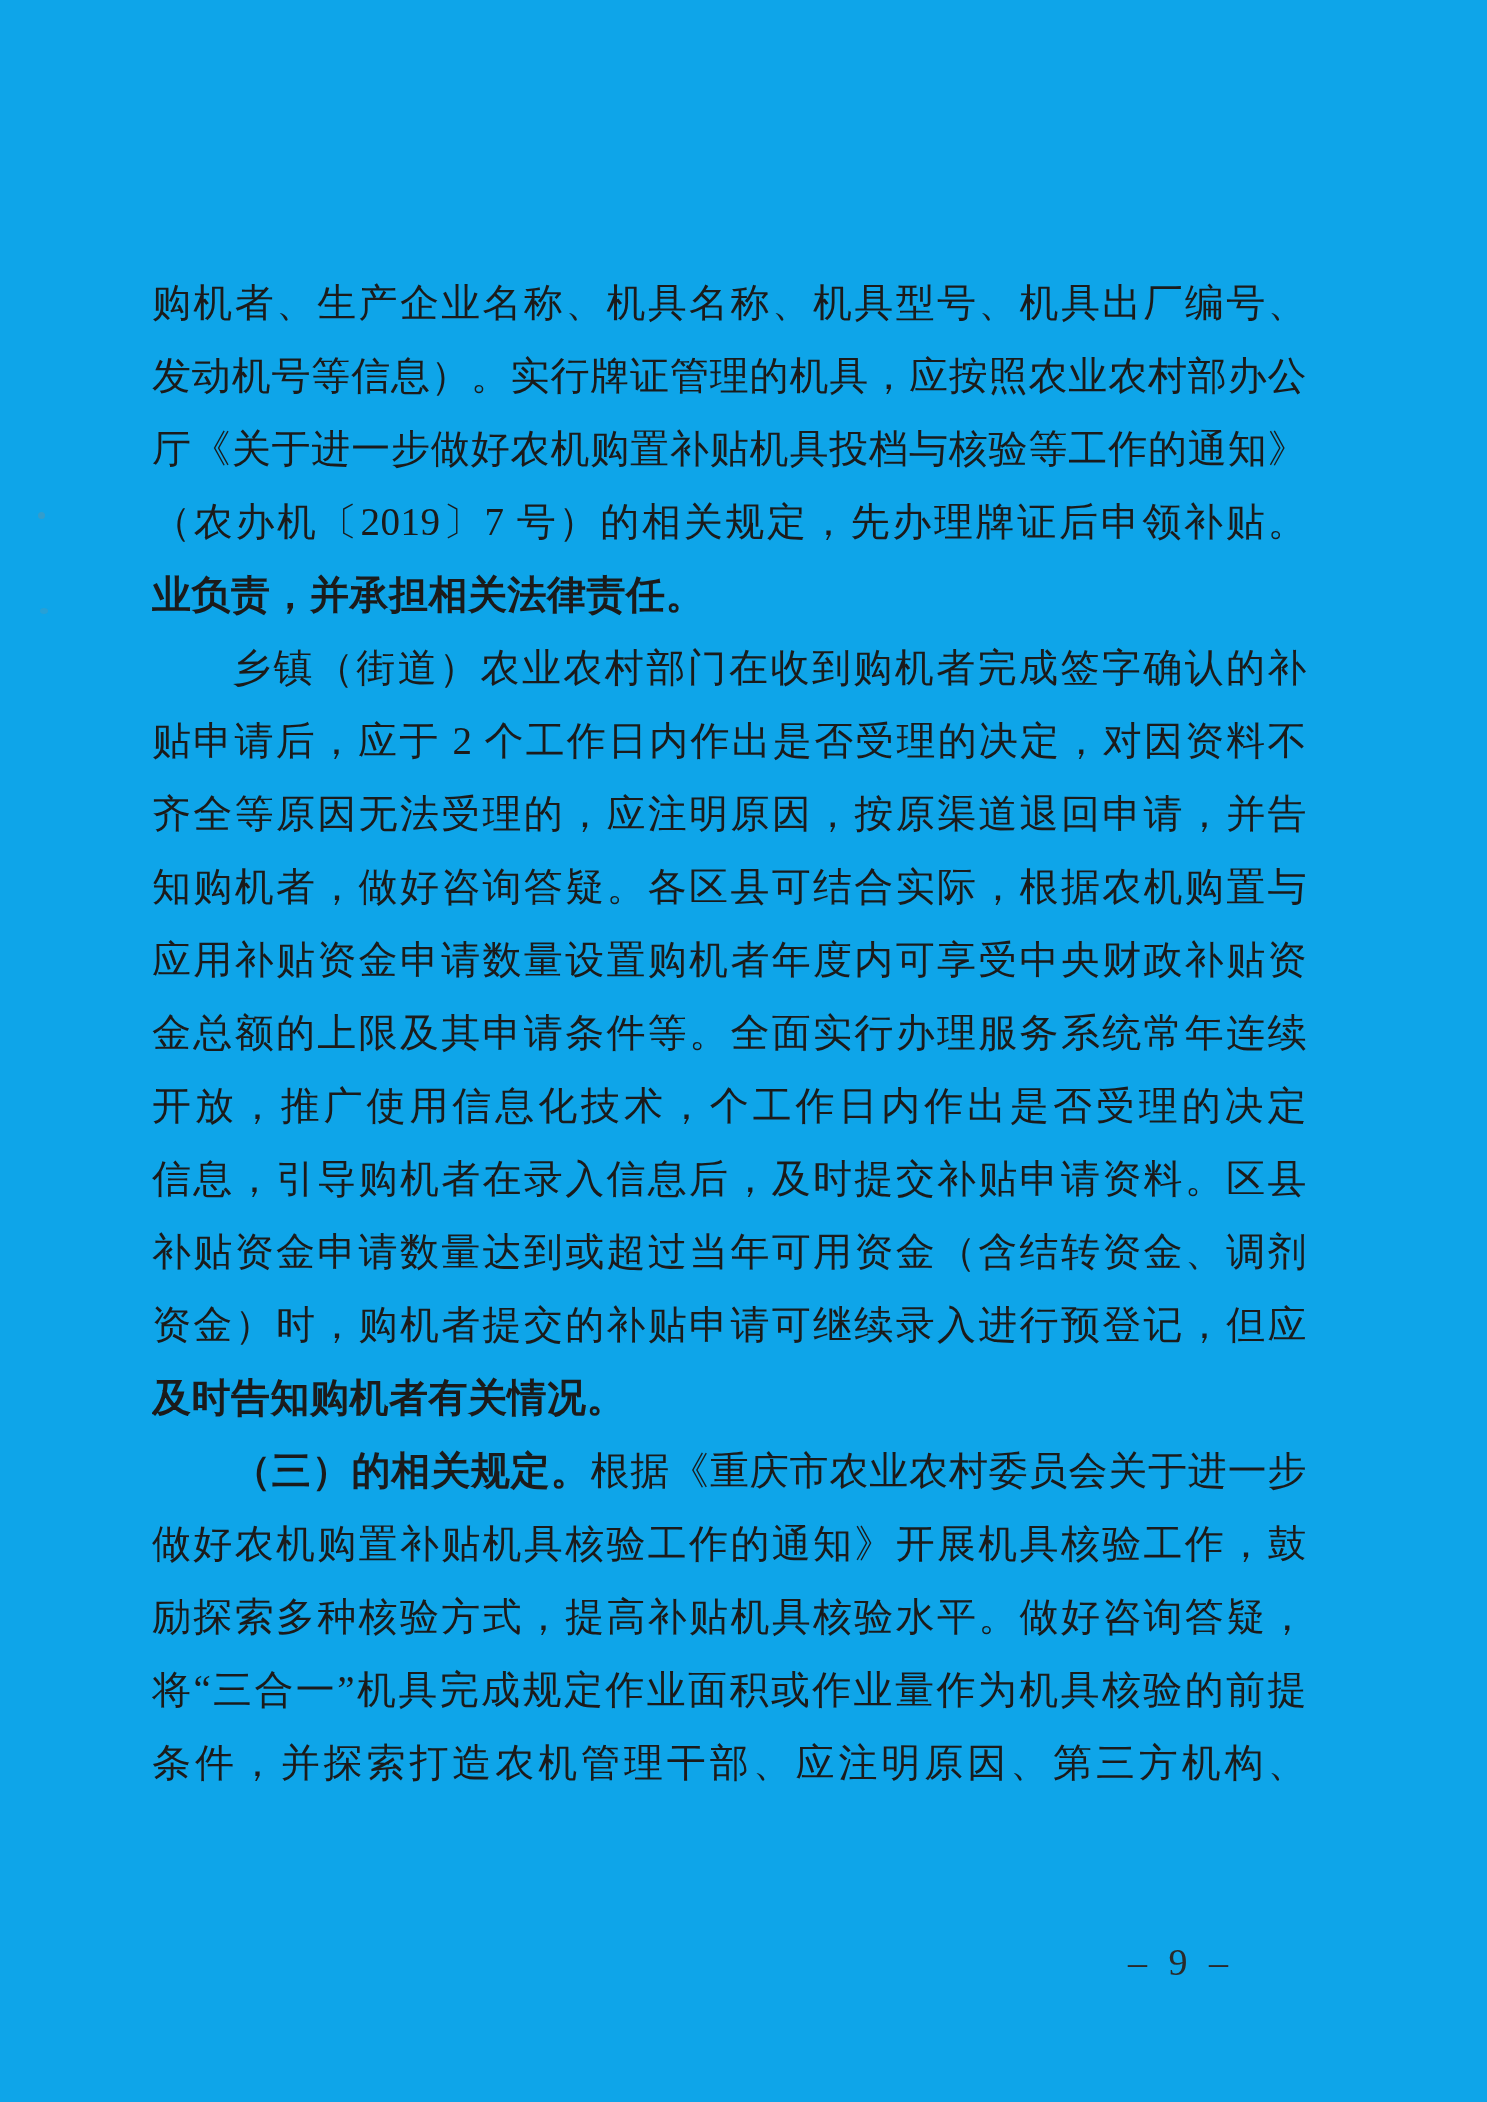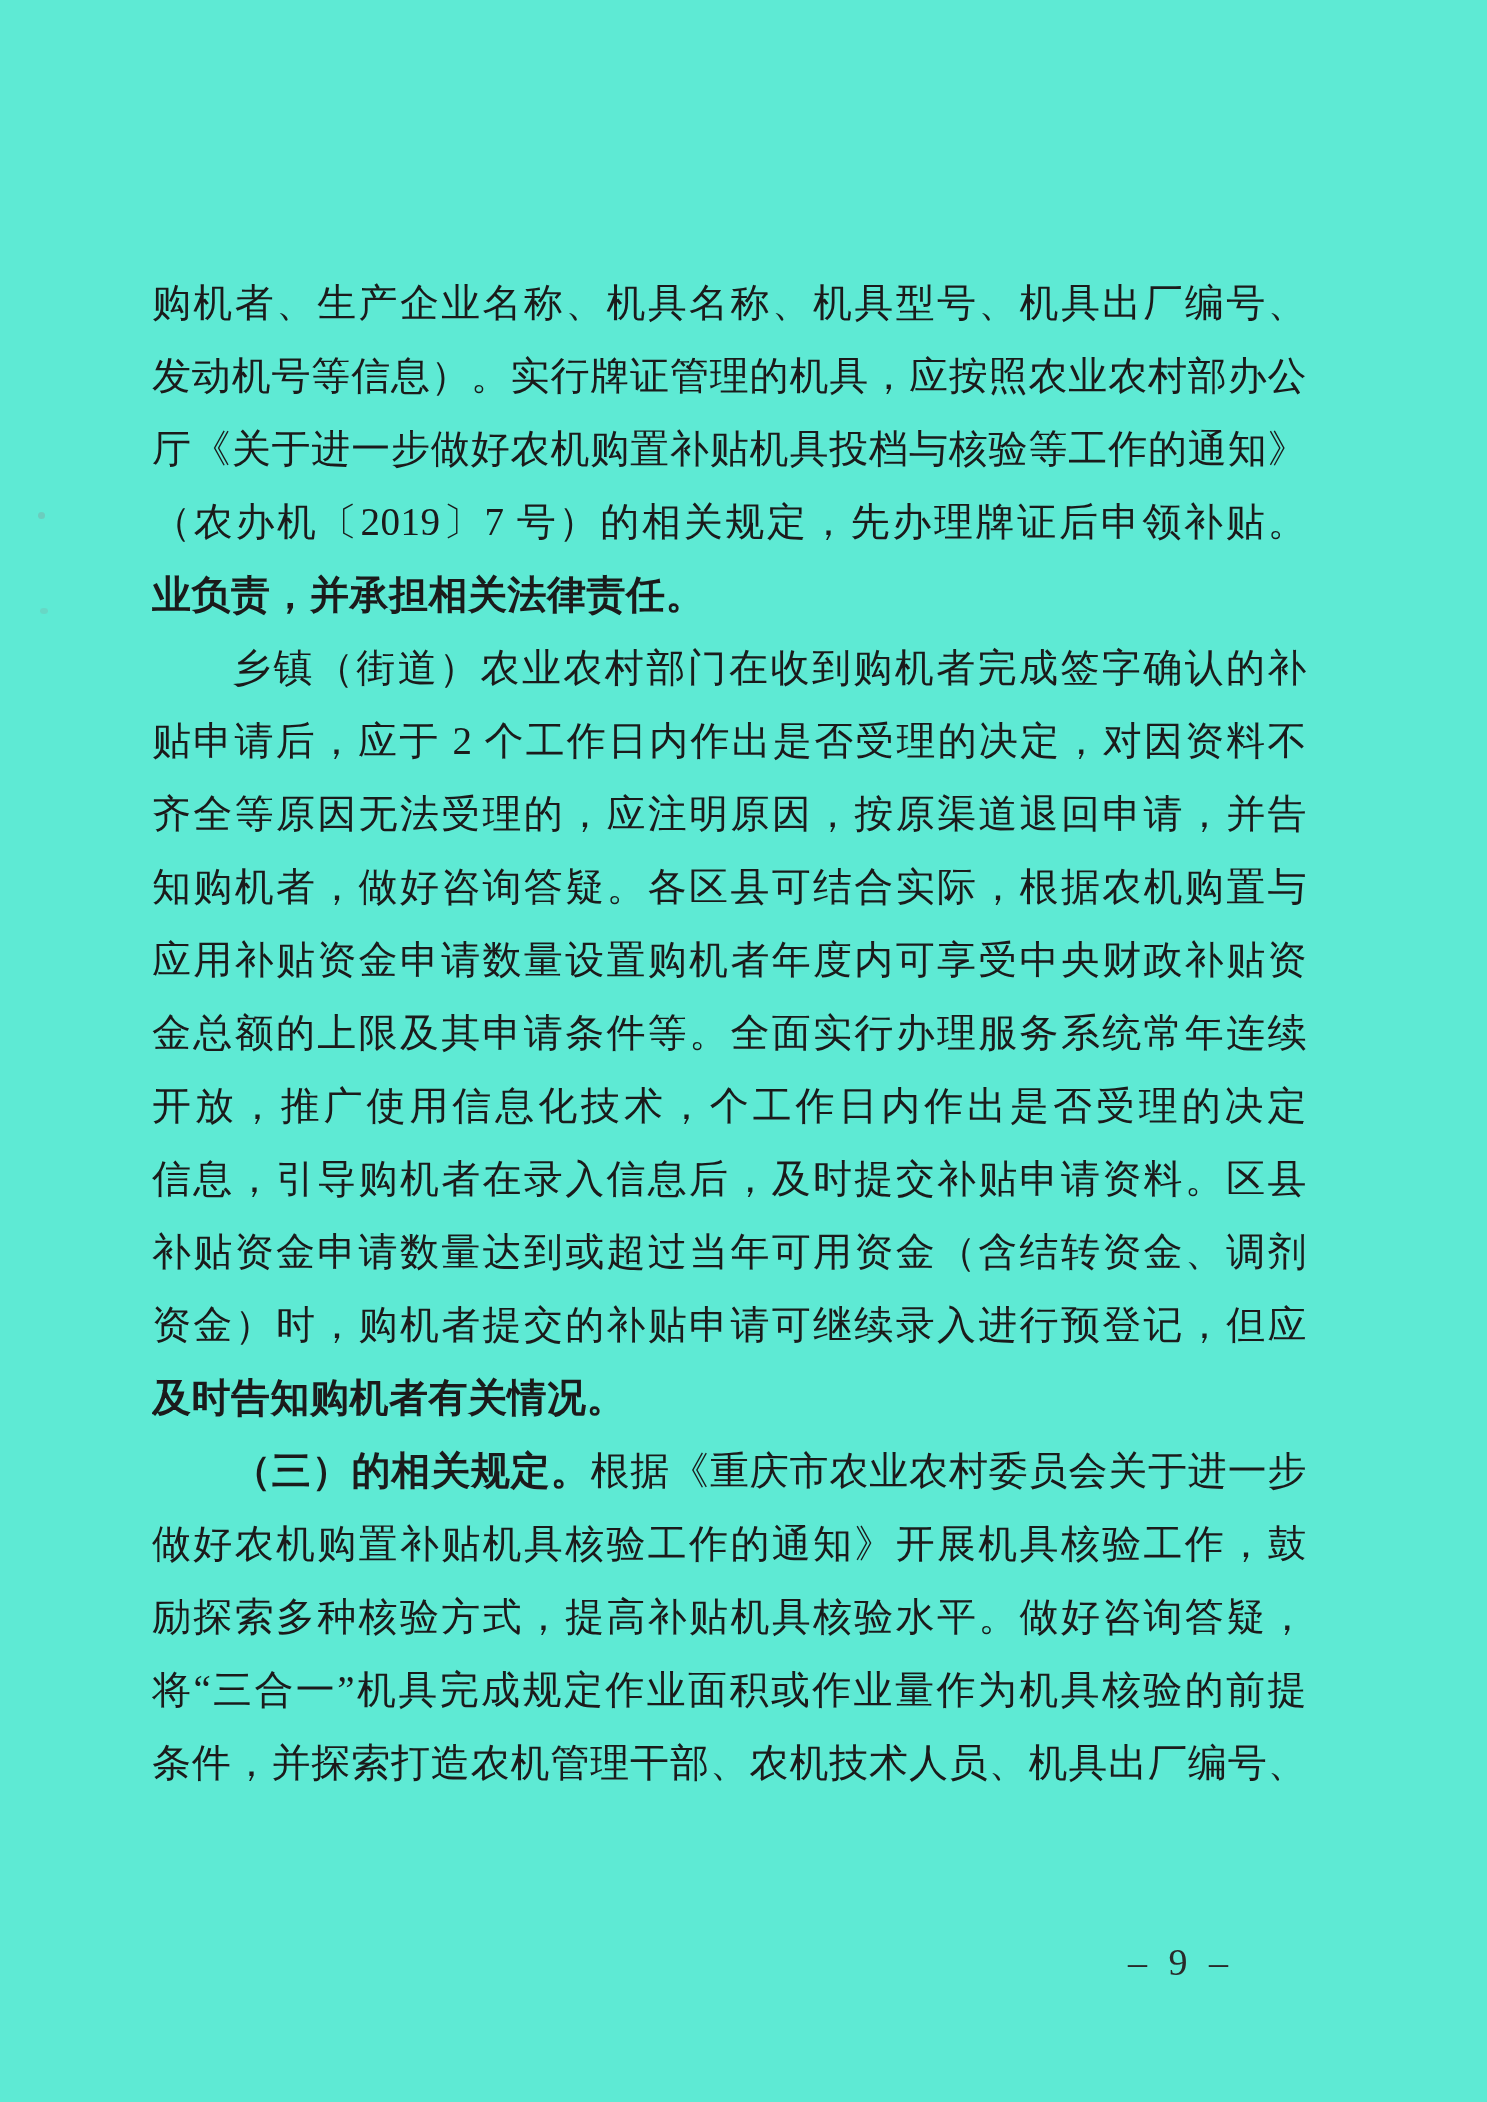--- a/index.html
+++ b/index.html
@@ -10,21 +10,21 @@
   body {
     width: 1487px;
     height: 2102px;
     position: relative;
     overflow: hidden;
     font-family: "Liberation Serif", "DejaVu Serif", serif;
   }
   .page {
     position: absolute;
     inset: 0;
-    background: #5eead4;
+    background: #0ea5e9;
   }
   .text-block {
     position: absolute;
     left: 152px;
     top: 266px;
     width: 1155px;
     color: #1b1b1b;
     font-size: 39px;
   }
   .line {
@@ -85,18 +85,18 @@
       <div class="line">金总额的上限及其申请条件等。全面实行办理服务系统常年连续</div>
       <div class="line">开放，推广使用信息化技术，个工作日内作出是否受理的决定</div>
       <div class="line">信息，引导购机者在录入信息后，及时提交补贴申请资料。区县</div>
       <div class="line">补贴资金申请数量达到或超过当年可用资金（含结转资金、调剂</div>
       <div class="line">资金）时，购机者提交的补贴申请可继续录入进行预登记，但应</div>
       <div class="line short">及时告知购机者有关情况。</div>
       <div class="line indent"><span class="bold">（三）的相关规定。</span><span>根据《重庆市农业农村委员会关于进一步</span></div>
       <div class="line">做好农机购置补贴机具核验工作的通知》开展机具核验工作，鼓</div>
       <div class="line">励探索多种核验方式，提高补贴机具核验水平。做好咨询答疑，</div>
       <div class="line">将“三合一”机具完成规定作业面积或作业量作为机具核验的前提</div>
-      <div class="line">条件，并探索打造农机管理干部、农机技术人员、机具出厂编号、</div>
+      <div class="line">条件，并探索打造农机管理干部、应注明原因、第三方机构、</div>
     </div>
   <div class="page-number">– 9 –</div>
   <div class="speck speck-1"></div>
   <div class="speck speck-2"></div>
 </div>
 
 </body></html>

